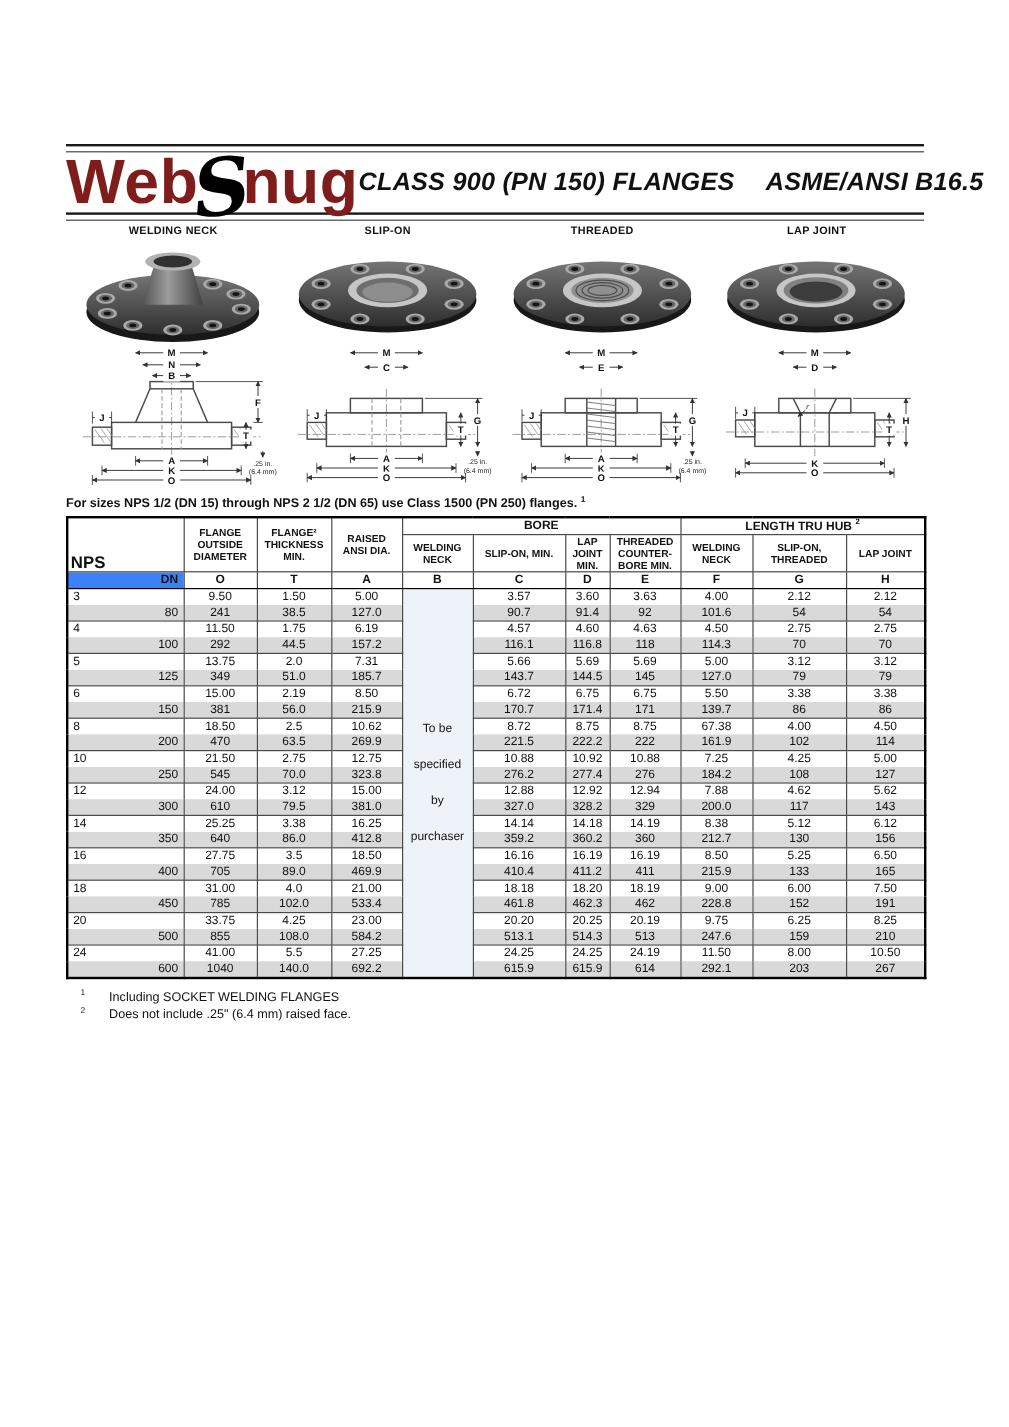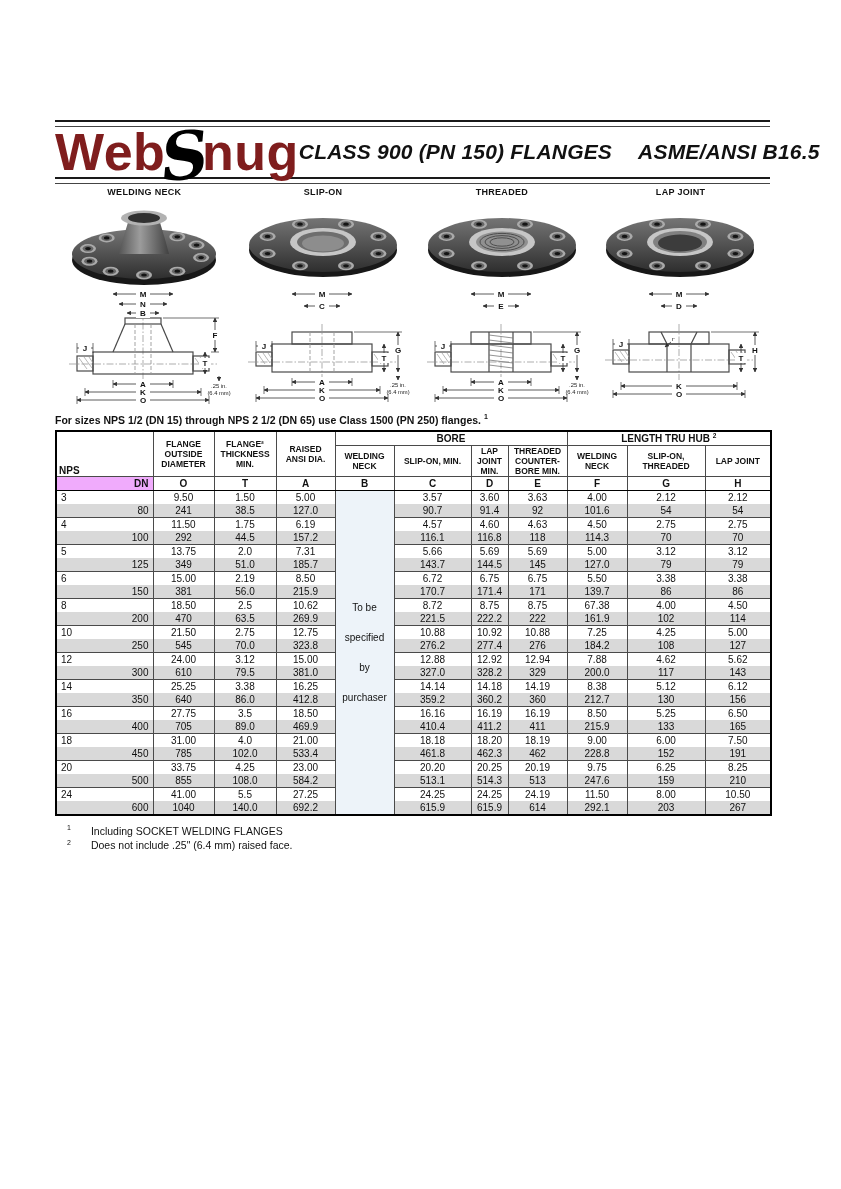--- a/index.html
+++ b/index.html
@@ -36,23 +36,23 @@
   .dgap{fill:#fff;}
 
   
   .note{margin:7px 0 4px 0;font-size:10.5px;font-weight:bold;}
   .note sup{font-size:7px;}
   table.spec{border-collapse:collapse;table-layout:fixed;width:715px;border:2px solid #000;}
   table.spec th,table.spec td{border:1px solid #4a4a4a;padding:0 2px;overflow:hidden;}
   .group-row th{height:13px;font-size:10px;font-weight:bold;text-align:center;padding:0;}
   .gsup{font-size:6.5px;vertical-align:super;}
   th.tall{font-size:8.5px;font-weight:bold;text-align:center;vertical-align:middle;line-height:1.2;}
-  th.nps-head{vertical-align:bottom;text-align:left;font-size:10px;padding:2px 3px;margin-left:30px;}
+  th.nps-head{vertical-align:bottom;text-align:left;font-size:14px;padding:2px 3px;margin-left:30px;}
   tr.letters td{height:13px;font-size:10px;font-weight:bold;text-align:center;border-bottom:1.5px solid #000;}
-  tr.letters td.dn-cell{background:#f0abfc;text-align:right;padding-right:4px;}
+  tr.letters td.dn-cell{background:#3b82f6;text-align:right;padding-right:4px;}
   tbody td{height:13px;font-size:10px;text-align:center;line-height:13px;white-space:nowrap;}
   tbody tr.r-in td{border-bottom:0;background:#fff;}
   tbody tr.r-mm td{border-top:0;background:#d9d9d9;}
   tbody td.nps{text-align:left;padding-left:4px;}
   tbody td.dn{text-align:right;padding-right:4px;}
   tbody td.bcol{background:#edf3f9 !important;vertical-align:middle;text-align:center;
                 font-size:10px;border-top:1px solid #4a4a4a;}
   tbody td.bcol div{margin:17px 0;line-height:13px;}
 
   .footnotes{margin-top:8px;font-size:10.5px;}

